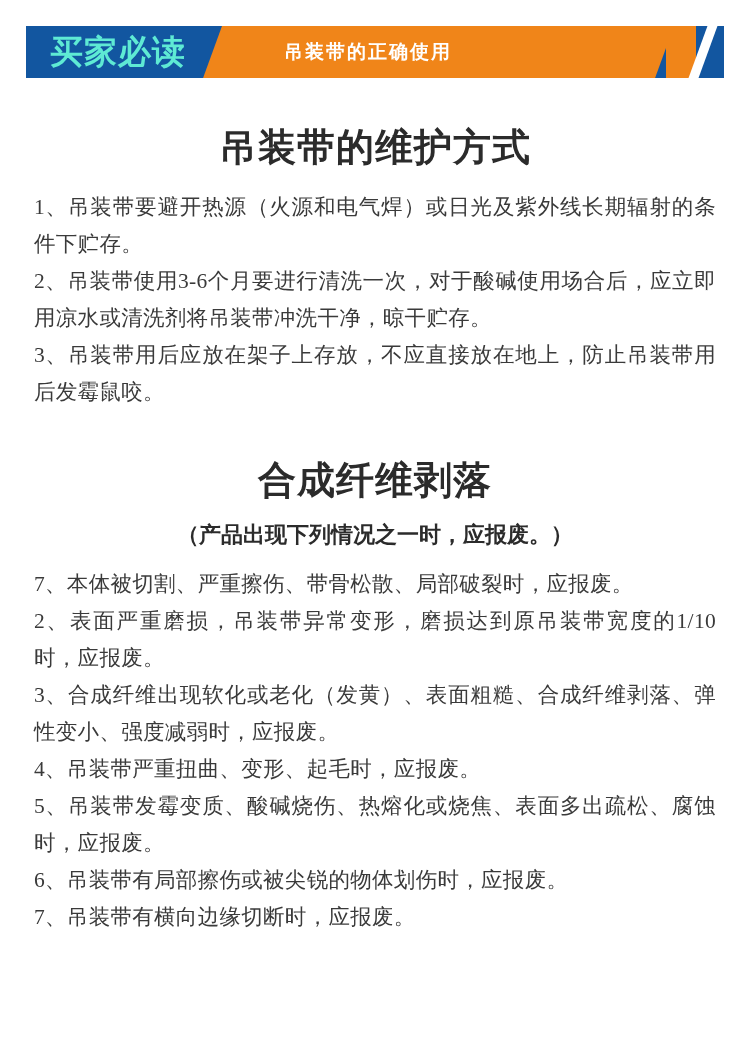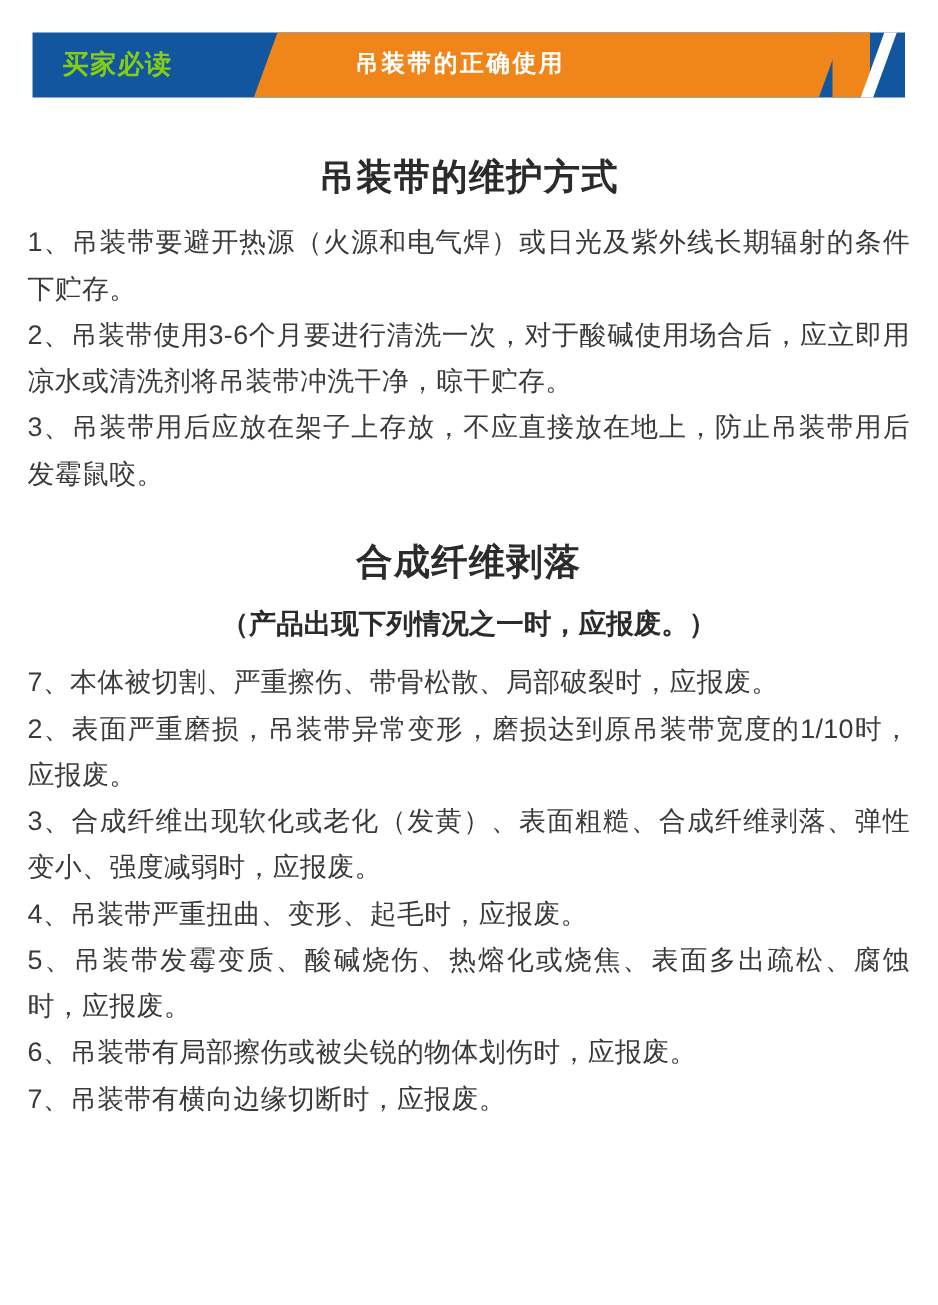--- a/index.html
+++ b/index.html
@@ -32,22 +32,22 @@
     background: #1256a0;
     overflow: hidden;
   }
   
   .banner-left-text {
     position: absolute;
     left: 24px;
     top: 0;
     height: 52px;
     line-height: 52px;
-    color: #84cc16;
-    font-size: 21px;
+    color: #5eead4;
+    font-size: 33px;
     font-weight: bold;
     letter-spacing: 1px;
     z-index: 4;
     white-space: nowrap;
   }
   
   .banner-orange {
     position: absolute;
     left: 196px;
     top: 0;
@@ -92,37 +92,38 @@
   }
 
   
   .content {
     padding: 0 18px;
     box-sizing: border-box;
     width: 750px;
   }
   .section-title {
     text-align: center;
-    font-size: 29px;
+    font-size: 38px;
     font-weight: bold;
     color: #2b2b2b;
     margin: 22px 0 14px 0;
     letter-spacing: 1px;
   }
   .section-subtitle {
     text-align: center;
     font-size: 22px;
     font-weight: bold;
     color: #2b2b2b;
     margin: 8px 0 14px 0;
   }
   .list {
-    margin: 4px;
+    margin: 16px;
     padding: 0;
     list-style: none;
+    font-family: Liberation Serif, serif;
   }
   .list li {
     font-size: 21.5px;
     line-height: 37px;
     color: #3a3a3a;
     margin: 0;
     text-align: justify;
     letter-spacing: 0.3px;
   }
   .gap-small { height: 6px; }

